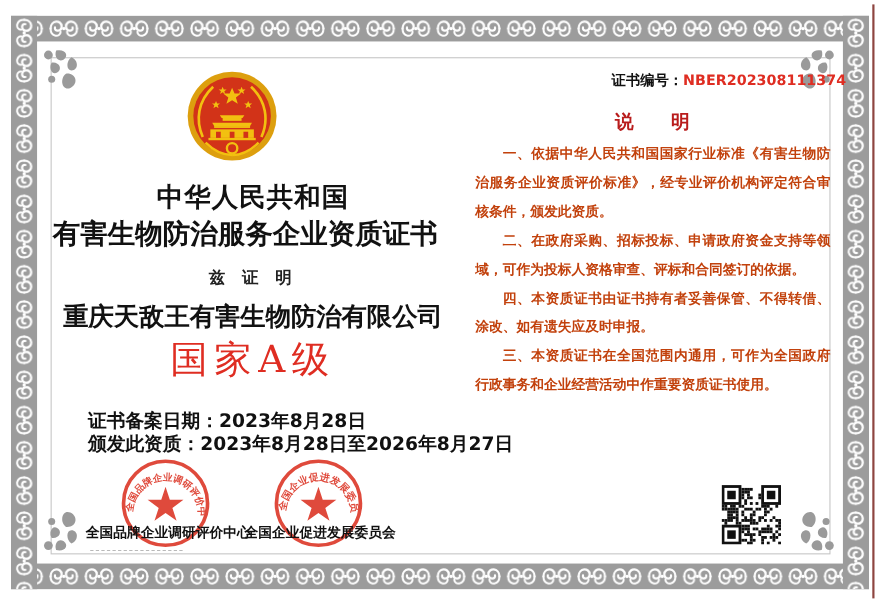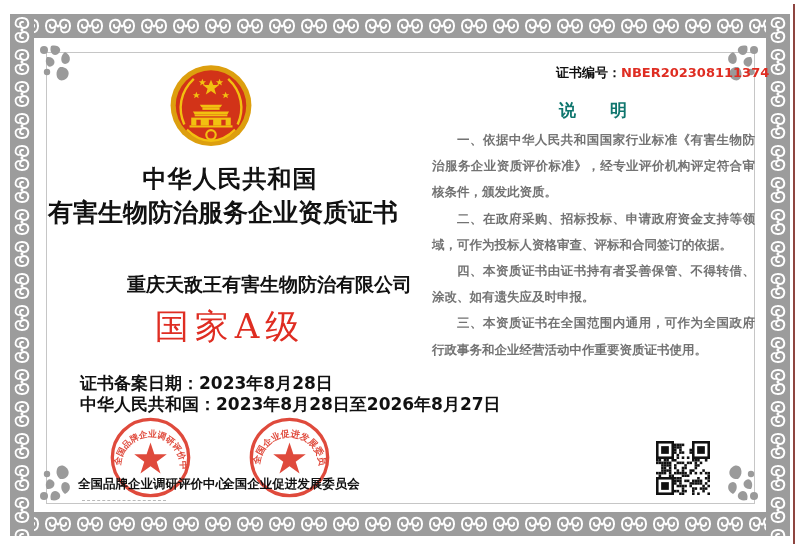--- a/index.html
+++ b/index.html
@@ -25,46 +25,46 @@
 
   
   .col-left{position:absolute;left:48px;top:0;width:364px;height:555px;}
   .emblem{position:absolute;left:120px;top:60px;width:86px;height:98px;}
   .t-country{position:absolute;left:0;top:163px;width:100%;text-align:center;
     font-size:24px;font-weight:800;letter-spacing:1px;color:#111;}
   .t-name{position:absolute;left:0;top:196px;width:100%;
     font-size:25px;font-weight:800;color:#111;white-space:nowrap;}
   .t-certify{position:absolute;left:0;top:243px;width:100%;text-align:center;
     font-size:15px;font-weight:700;letter-spacing:5px;color:#222;}
-  .t-company{position:absolute;left:0;top:272px;width:100%;text-align:right;
-    font-size:19px;font-weight:700;color:#111;white-space:nowrap;}
+  .t-company{position:absolute;left:0;top:272px;width:100%;text-align:center;
+    font-size:23px;font-weight:700;color:#111;white-space:nowrap;}
   .t-grade{position:absolute;left:0;top:304px;width:100%;text-align:center;
     font-family:"DejaVu Serif","Liberation Serif",serif;
     font-size:34px;font-weight:400;letter-spacing:6px;color:#df2d22;}
   .dates{position:absolute;left:32px;top:373px;font-size:17px;font-weight:700;
     line-height:21px;color:#111;white-space:nowrap;}
   
   .seal{position:absolute;width:83px;height:83px;z-index:1;opacity:.92;}
   .seal-1{left:109px;top:416px;}
   .seal-2{left:248px;top:416px;}
   .seal-caption{position:absolute;top:476px;width:156px;text-align:center;z-index:2;
     font-size:12.5px;font-weight:700;color:#111;white-space:nowrap;}
   .cap-1{left:75px;}
   .cap-2{left:213px;}
   .sig-line{position:absolute;left:82px;top:500px;width:84px;border-top:1px dashed #b9b9b9;}
 
   
   .cert-no{position:absolute;left:556px;top:64px;font-size:13px;font-weight:700;
     color:#111;white-space:nowrap;}
   .cert-no .num{color:#df2d22;}
   .notes-heading{position:absolute;left:432px;top:99px;width:322px;text-align:center;
-    font-size:17px;font-weight:800;color:#0f766e;white-space:pre;}
+    font-size:17px;font-weight:800;color:#b91c1c;white-space:pre;}
   .notes{position:absolute;left:432px;top:127px;width:323px;}
   .notes p{margin:0;font-size:12.5px;font-weight:700;line-height:26.2px;
-    text-align:justify;text-indent:2em;color:#737373;}
+    text-align:justify;text-indent:2em;color:#c2410c;}
   .qr{position:absolute;left:656px;top:441px;width:54px;height:54px;}
 </style>
 </head>
 <body>
 
 <div id="page">
 
   <div class="band" style="left:10px;top:14px;width:780px;height:24px;">
     <svg width="780" height="24">
       <defs>
@@ -194,26 +194,27 @@
         <circle cx="50" cy="86" r="5.5" stroke-width="2.5"></circle>
         <path d="M19,74 C11,56 14,36 30,21" stroke-width="2.8"></path>
         <path d="M81,74 C89,56 86,36 70,21" stroke-width="2.8"></path>
         <path d="M22,80 C32,90 42,93 50,93" stroke-width="2.6"></path>
         <path d="M78,80 C68,90 58,93 50,93" stroke-width="2.6"></path>
       </g>
     </svg>
 
     <div class="t-country">中华人民共和国</div>
     <div class="t-name">有害生物防治服务企业资质证书</div>
+    <div class="t-certify">兹 证 明</div>
     <div class="t-company">重庆天敌王有害生物防治有限公司</div>
     <div class="t-grade">国家A级</div>
 
     <div class="dates">
       <div><span>证书备案日期：</span><span>2023年8月28日</span></div>
-      <div><span>中华人民共和国：</span><span>2023年8月28日至2026年8月27日</span></div>
+      <div><span>颁发此资质：</span><span>2023年8月28日至2026年8月27日</span></div>
     </div>
   </div>
 
   <svg class="seal seal-1" viewBox="0 0 100 100">
     <circle cx="50" cy="50" r="46" fill="none" stroke="#dd3b2c" stroke-width="4"></circle>
     <path fill="#dd3b2c" d="M50,32 L54.7,46.2 L69.6,46.2 L57.5,55.1 L62.1,69.3 L50,60.6 L37.9,69.3 L42.5,55.1 L30.4,46.2 L45.3,46.2 Z"></path>
     <defs>
         <path id="arcL" d="M14,61 A36,36 0 1 1 86,61"></path>
       </defs>
     <text fill="#dd3b2c" font-size="10.5" font-weight="bold">

